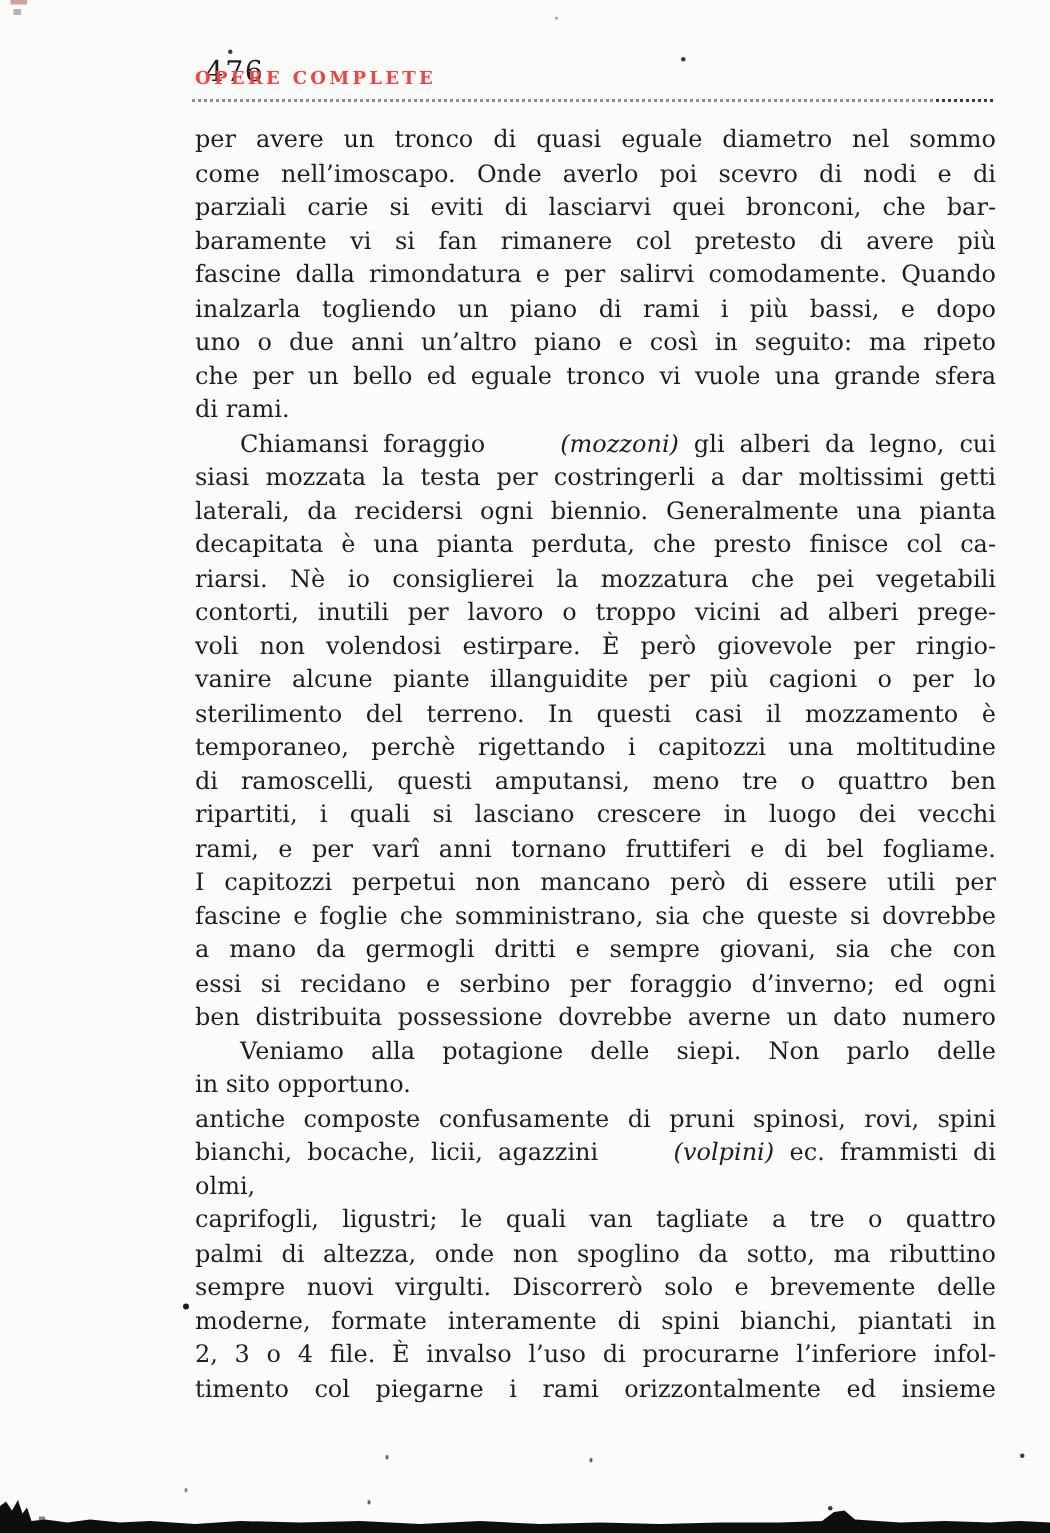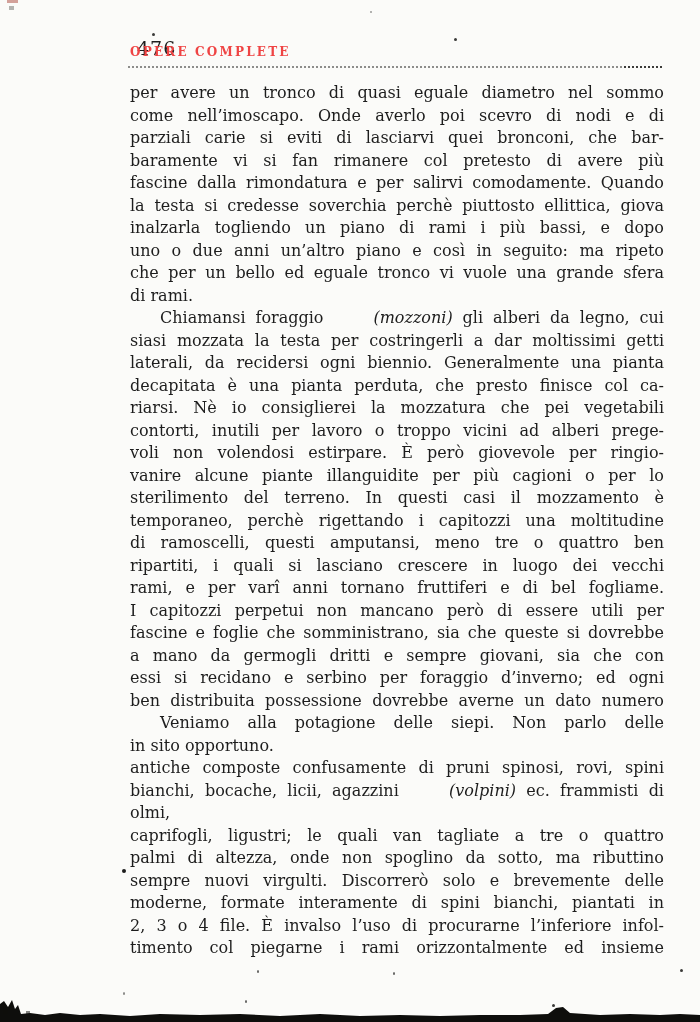--- a/index.html
+++ b/index.html
@@ -58,21 +58,20 @@
   <div class="header-title">OPERE COMPLETE</div>
   <div class="rule"></div>
   <div class="rule-dark"></div>
 
   <div class="body-text">
       <div class="line"><span>per avere un tronco di quasi eguale diametro nel sommo</span></div>
       <div class="line"><span>come nell’imoscapo. Onde averlo poi scevro di nodi e di</span></div>
       <div class="line"><span>parziali carie si eviti di lasciarvi quei bronconi, che bar-</span></div>
       <div class="line"><span>baramente vi si fan rimanere col pretesto di avere più</span></div>
       <div class="line"><span>fascine dalla rimondatura e per salirvi comodamente. Quando</span></div>
-      <div class="line"><span>la testa si credesse soverchia perchè piuttosto ellittica, giova</span></div>
       <div class="line"><span>inalzarla togliendo un piano di rami i più bassi, e dopo</span></div>
       <div class="line"><span>uno o due anni un’altro piano e così in seguito: ma ripeto</span></div>
       <div class="line"><span>che per un bello ed eguale tronco vi vuole una grande sfera</span></div>
       <div class="line no-just"><span>di rami.</span></div>
       <div class="line indent"><span>Chiamansi foraggio </span><em>(mozzoni)</em><span> gli alberi da legno, cui</span></div>
       <div class="line"><span>siasi mozzata la testa per costringerli a dar moltissimi getti</span></div>
       <div class="line"><span>laterali, da recidersi ogni biennio. Generalmente una pianta</span></div>
       <div class="line"><span>decapitata è una pianta perduta, che presto finisce col ca-</span></div>
       <div class="line"><span>riarsi. Nè io consiglierei la mozzatura che pei vegetabili</span></div>
       <div class="line"><span>contorti, inutili per lavoro o troppo vicini ad alberi prege-</span></div>

